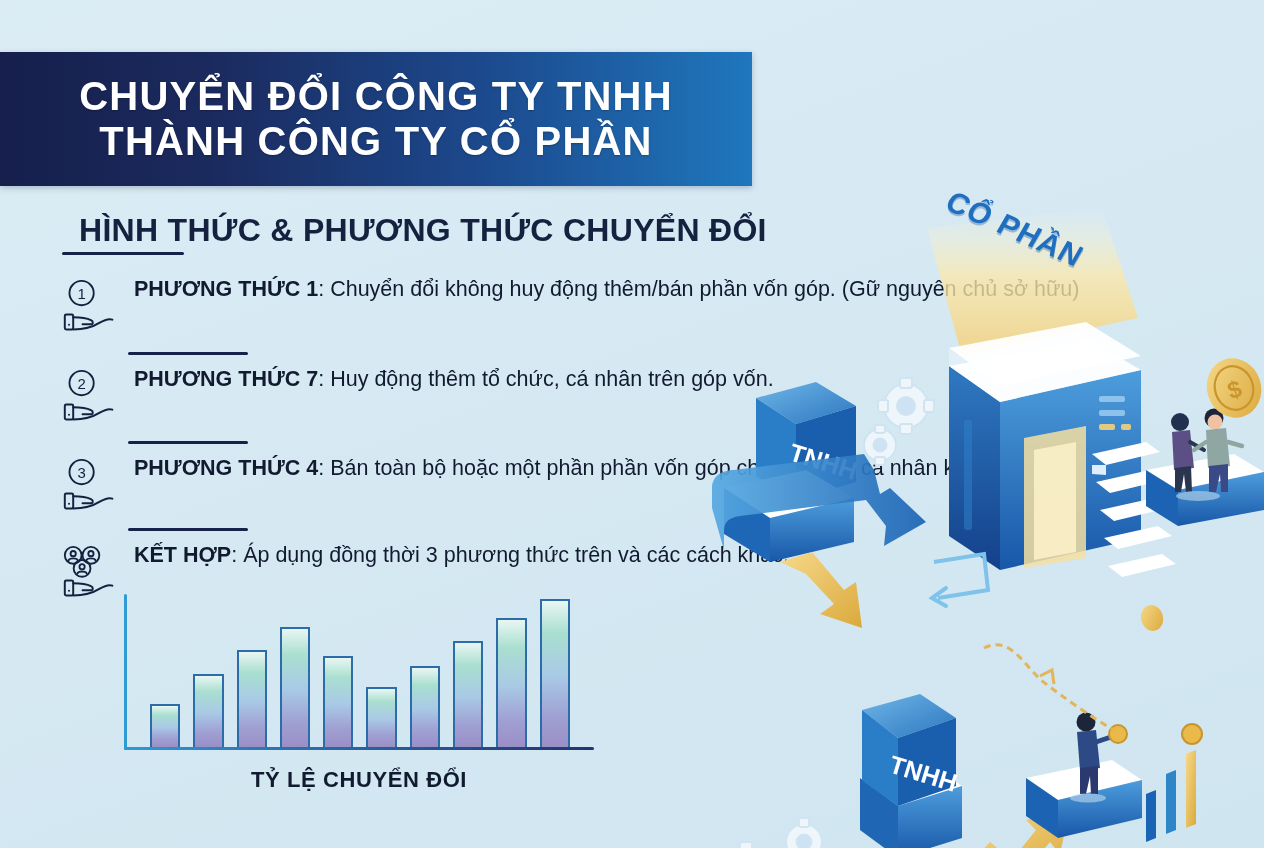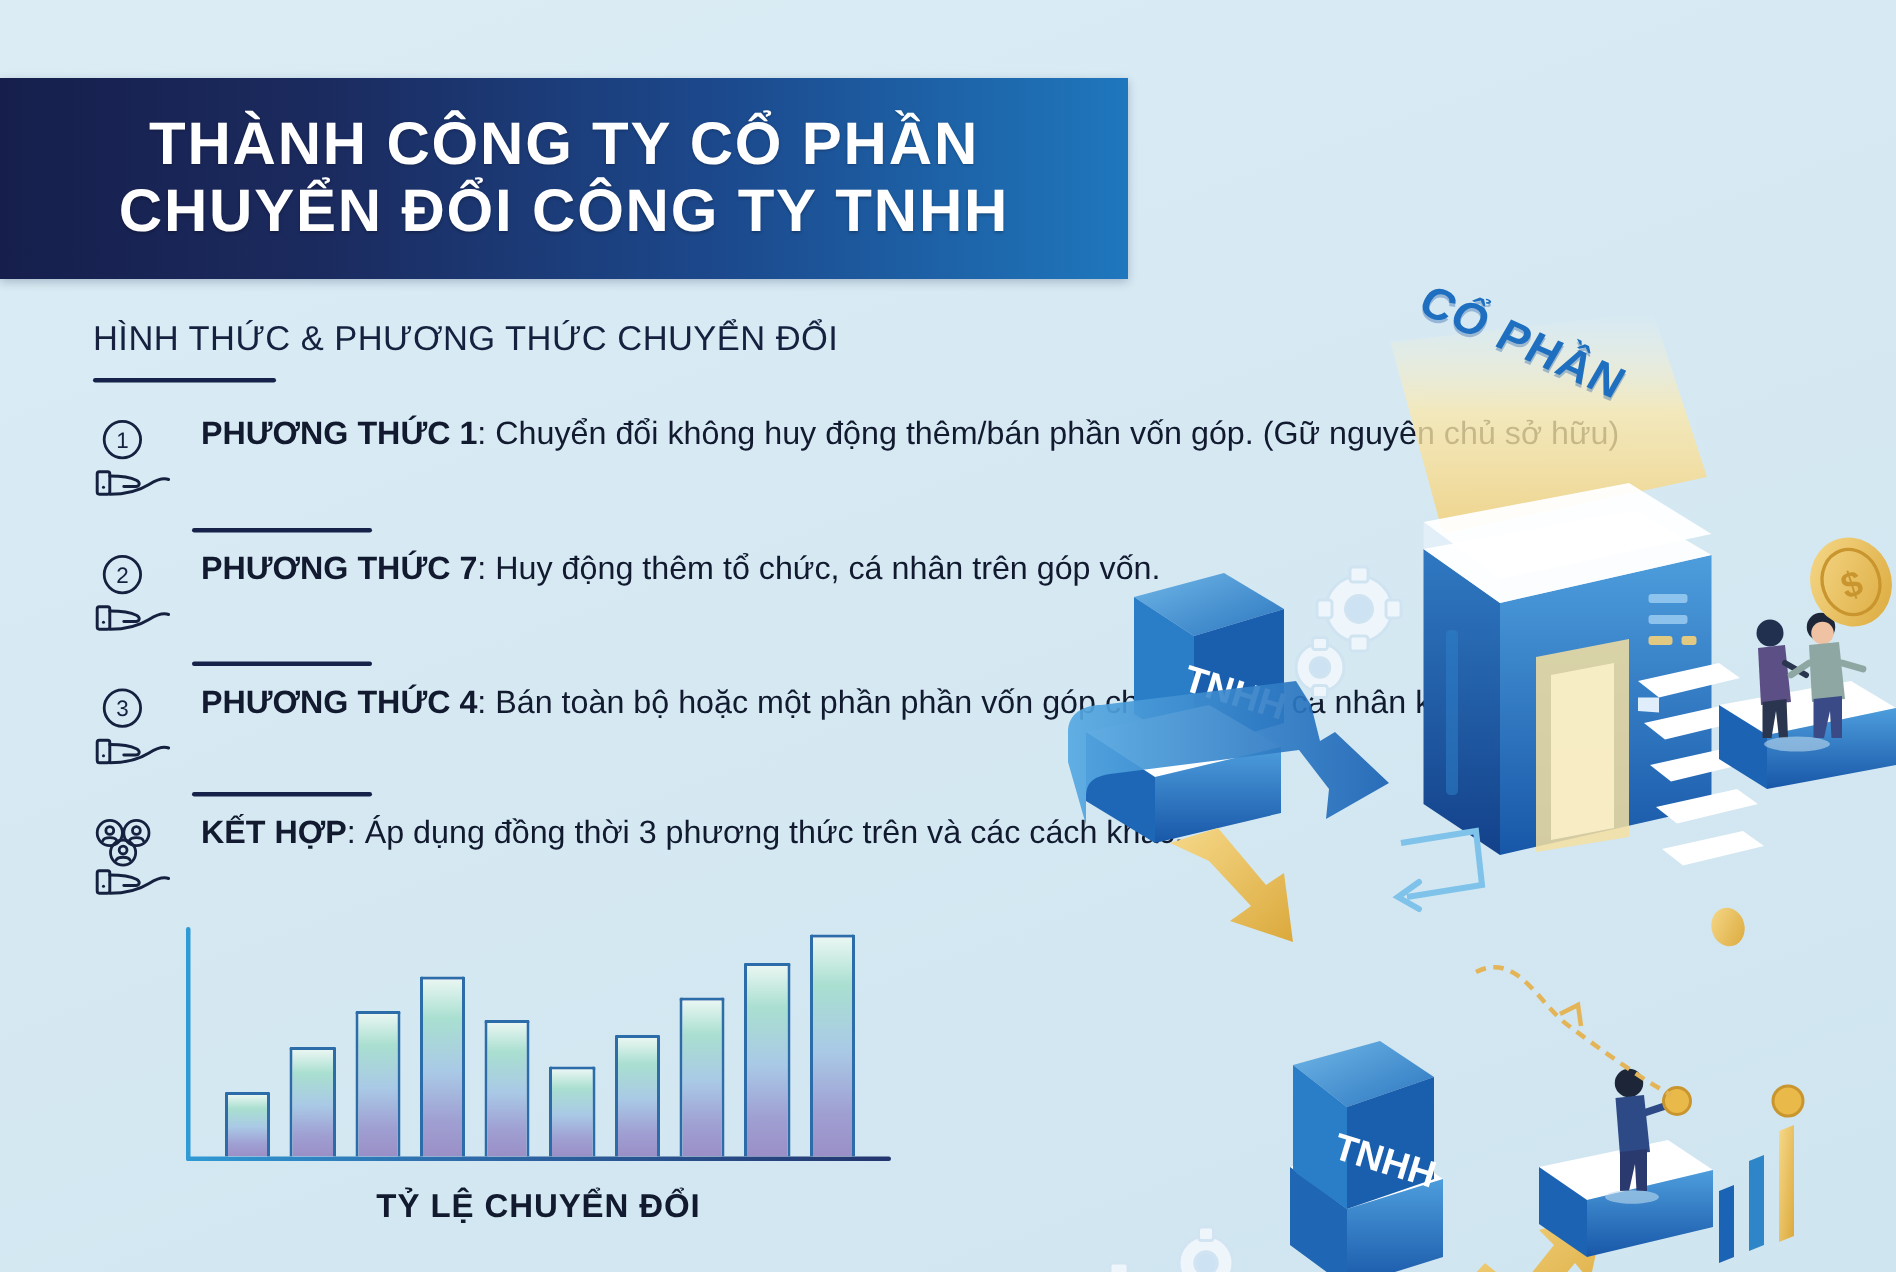--- a/index.html
+++ b/index.html
@@ -41,22 +41,22 @@
     display: flex; align-items: center; gap: 12px;
   }
   .logo-mark { width: 42px; height: 42px; display: block; }
   .logo-text {
     color: #16214e; font-weight: 700; font-size: 27px;
     letter-spacing: 0.5px;
   }
 
   
   .section-head {
-    position: absolute; left: 62px; top: 212px;
-    color: #15213f; font-weight: 400; font-size: 23px;
+    position: absolute; left: 79px; top: 212px;
+    color: #15213f; font-weight: 700; font-size: 32px;
     letter-spacing: .3px; white-space: nowrap;
   }
   .rule {
     position: absolute; height: 3px; background: #16224a; border-radius: 2px;
   }
   .rule.head-rule { left: 62px; top: 252px; width: 122px; }
 
   
   .item { position: absolute; left: 62px; display: flex; gap: 14px; }
   .item .icon-col { width: 58px; flex: 0 0 58px; padding-top: 2px; }
@@ -67,21 +67,21 @@
   }
   .item1 { top: 276px; }
   .item2 { top: 366px; }
   .item3 { top: 455px; }
   .item4 { top: 542px; }
   .rule.r1 { left: 128px; top: 352px; width: 120px; }
   .rule.r2 { top: 441px; left: 128px; width: 120px; }
   .rule.r3 { top: 528px; left: 128px; width: 120px; }
 
   
-  .chart { position: absolute; left: 124px; top: 612px; width: 470px; height: 205px; }
+  .chart { position: absolute; left: 124px; top: 588px; width: 470px; height: 205px; }
   .axis-v { position: absolute; left: 0; top: 6px; width: 3px; height: 156px; background: #2f9ad4; border-radius: 2px; }
   .axis-h { position: absolute; left: 0; bottom: 43px; width: 470px; height: 3px;
             background: linear-gradient(90deg,#2f9ad4 0%, #2f6fae 35%, #23356e 100%); border-radius:2px;}
   .bars { position: absolute; left: 26px; bottom: 46px; width: 420px; height: 150px;
           display: flex; align-items: flex-end; gap: 13px; }
   .bar {
     flex: 1 1 0;
     background: linear-gradient(180deg, #e9f6f2 0%, #a9dfd0 22%, #a9c9e6 52%, #9f9fd2 80%, #9a8fc6 100%);
     border: 2px solid #2c6ca8;
     border-bottom: none;
@@ -103,22 +103,22 @@
     text-shadow: 1px 2px 0 rgba(30,90,160,.35);
     letter-spacing: 1px; pointer-events: none;
   }
 </style>
 </head>
 <body>
 
 <div id="stage">
 
   <div class="banner">
+    <div class="banner-line">CHUYỂN ĐỔI CÔNG TY TNHH</div>
     <div class="banner-line">THÀNH CÔNG TY CỔ PHẦN</div>
-    <div class="banner-line">CHUYỂN ĐỔI CÔNG TY TNHH</div>
   </div>
 
 
   <div class="section-head">HÌNH THỨC &amp; PHƯƠNG THỨC CHUYỂN ĐỔI</div>
   <div class="rule head-rule"></div>
 
   <div class="item item1">
     <div class="icon-col">
       <svg viewBox="0 0 60 64" width="56" height="60">
         <circle cx="21" cy="16" r="13" fill="none" stroke="#15213f" stroke-width="2"></circle>

